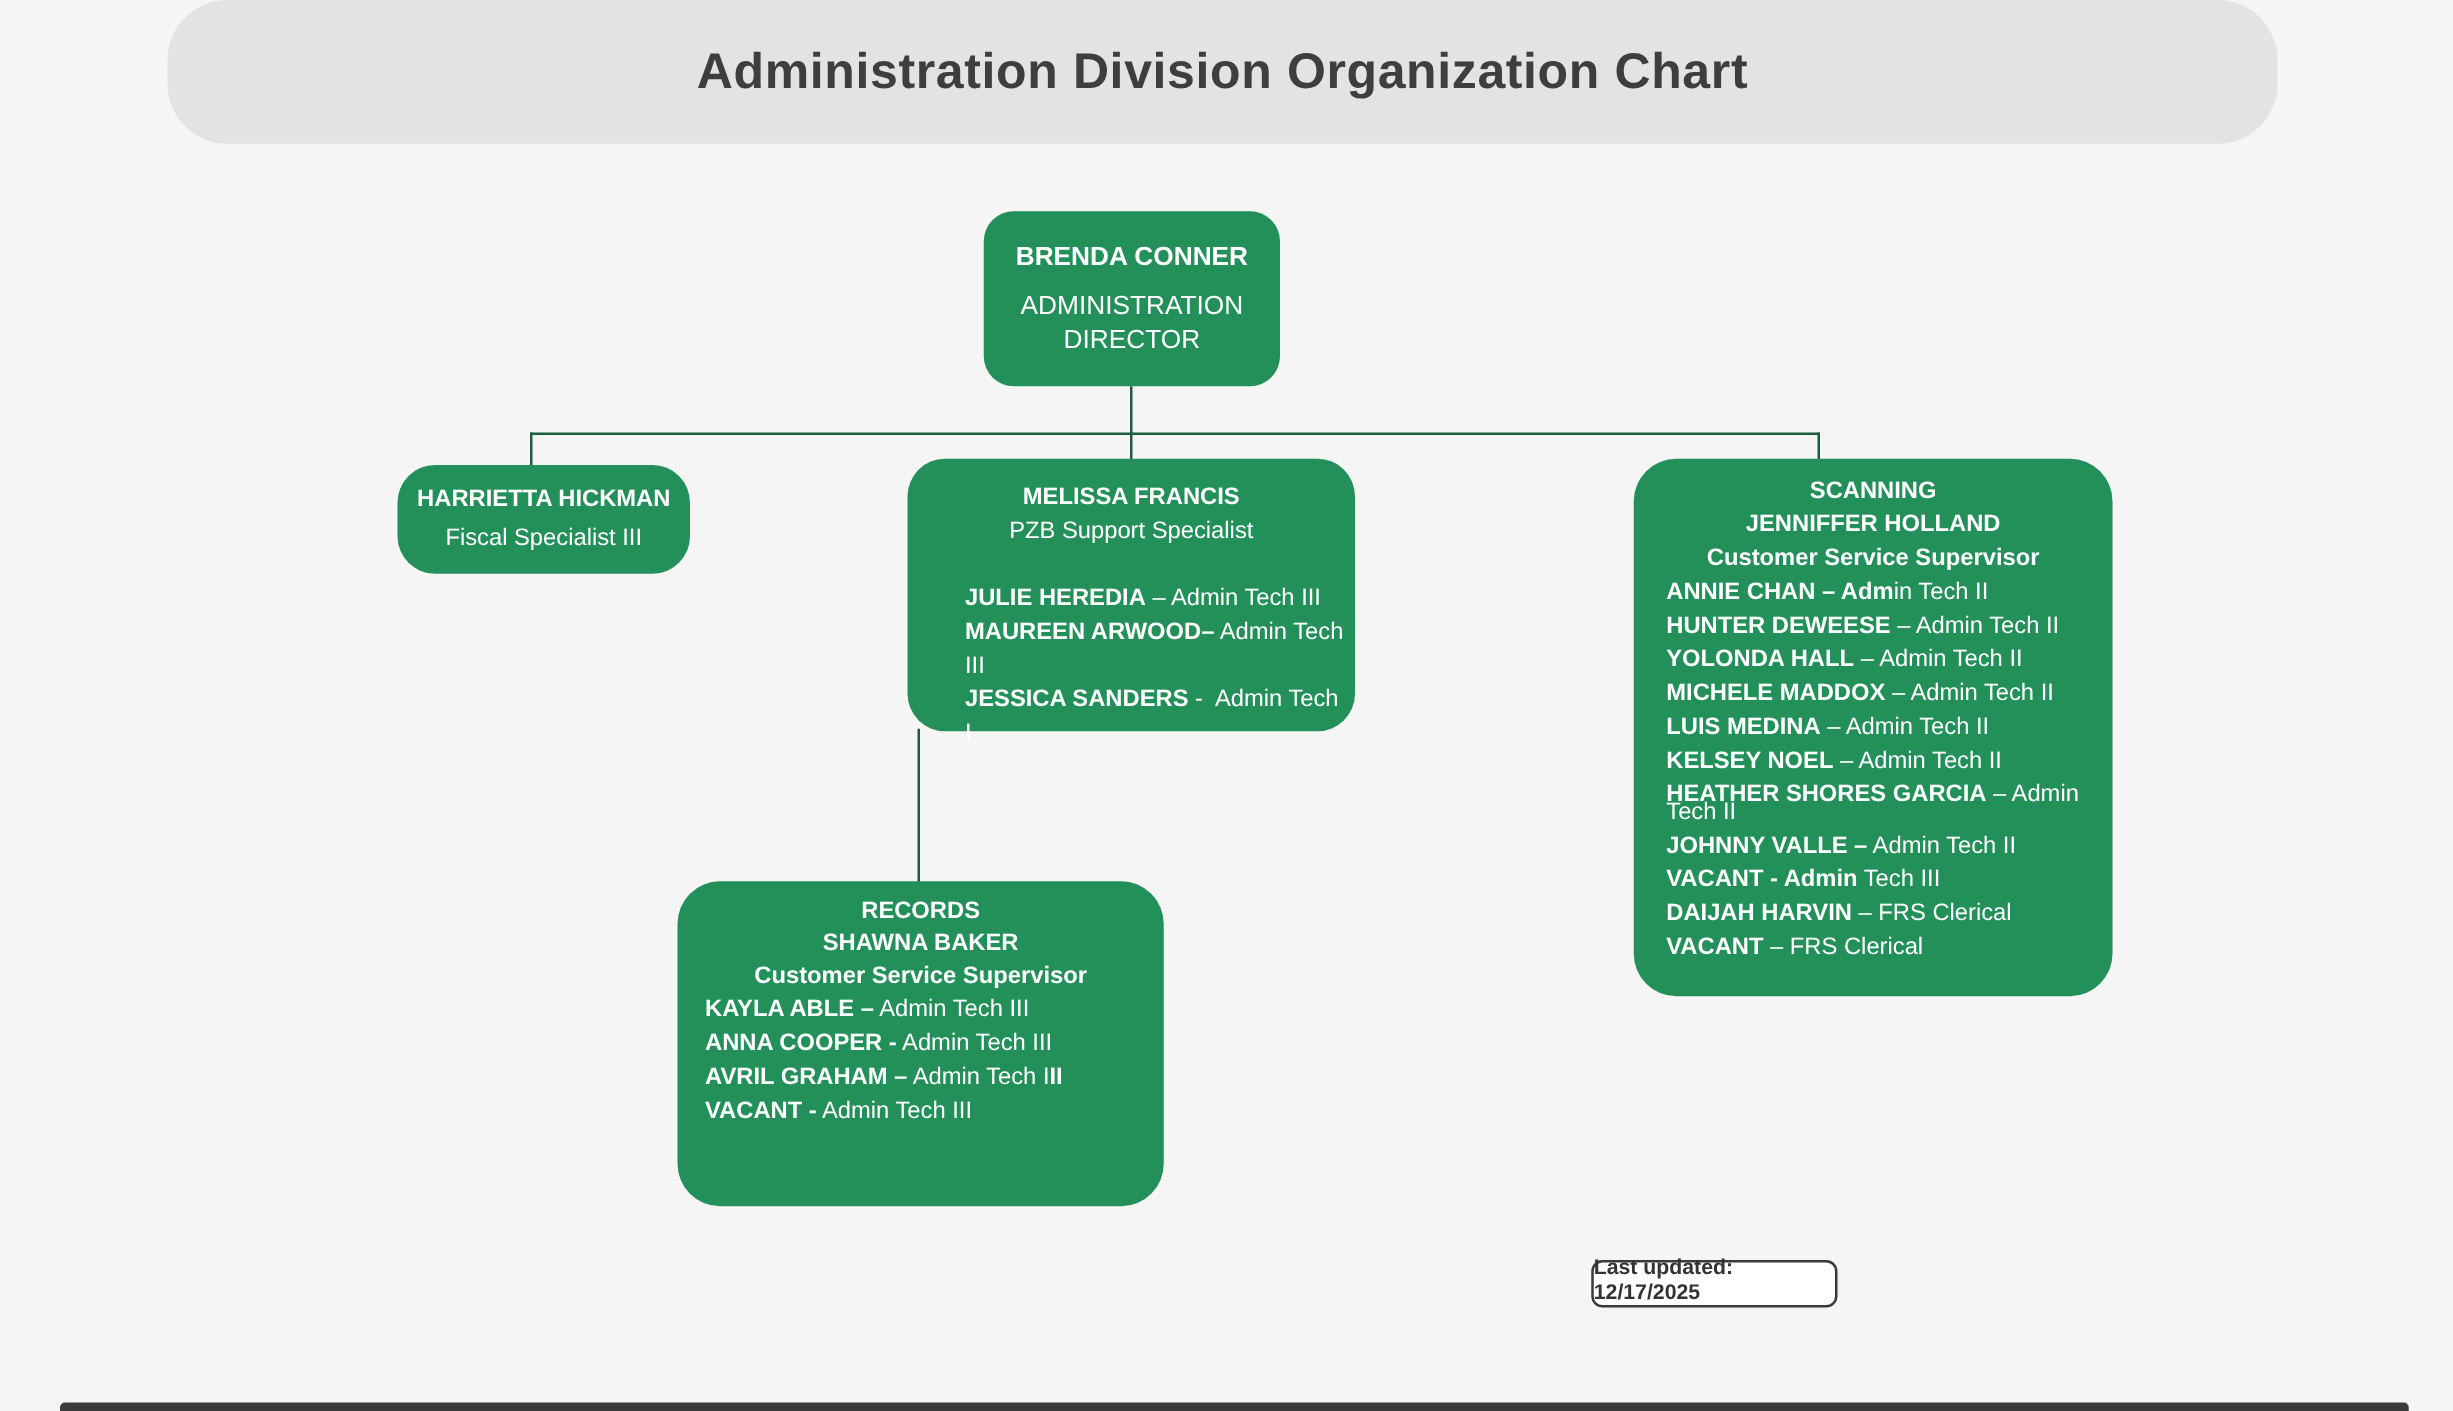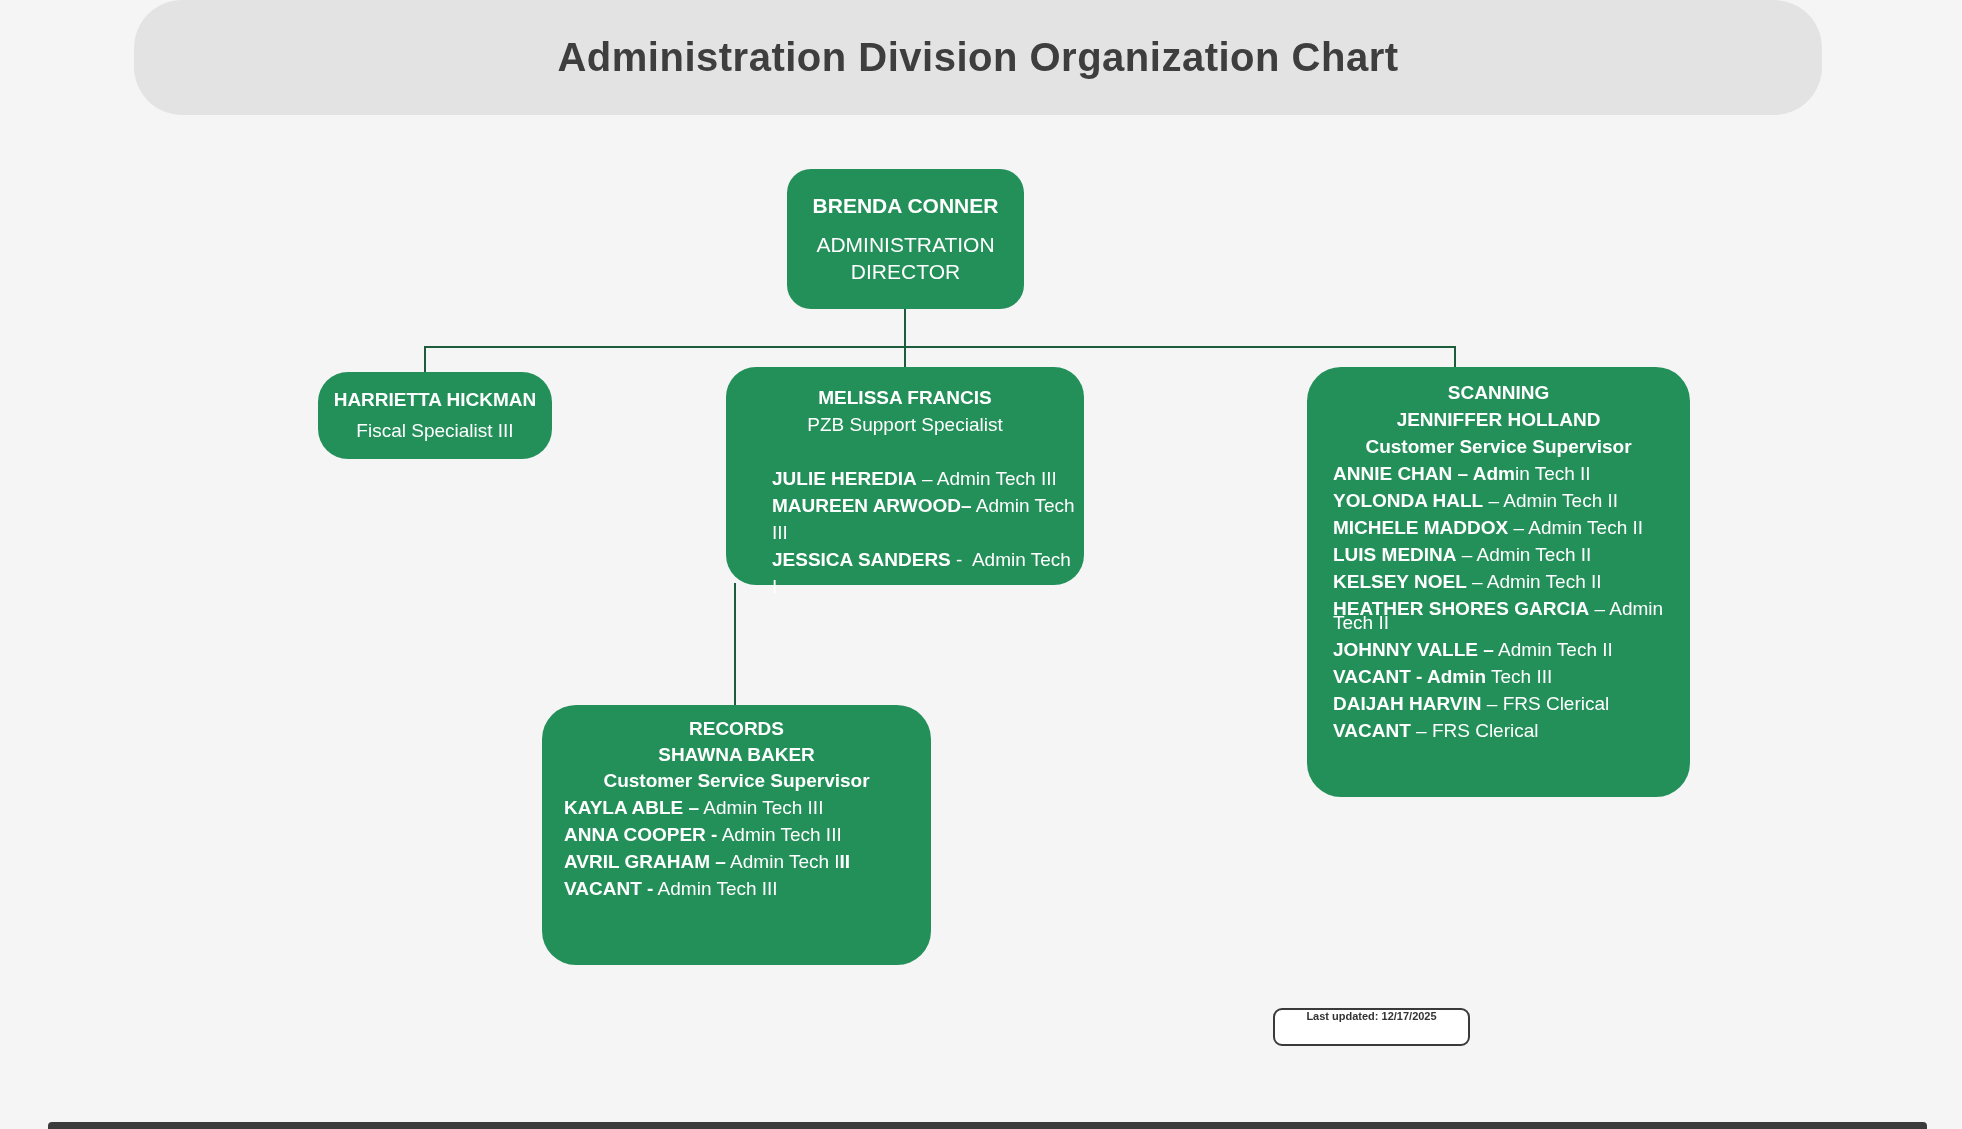--- a/index.html
+++ b/index.html
@@ -49,22 +49,22 @@
   
   .staff .row{font-size:19px;line-height:27px;white-space:pre-wrap;}
   .staff .row .seg-bold{font-weight:700;}
   .staff .row .seg-wrap{display:block;line-height:27px;margin-top:-13px;}
   
   .line{position:absolute;background:#1e5c3e;}
   
   .badge{
     position:absolute;left:1273px;top:1008px;width:197px;height:38px;
     background:#ffffff;border:2px solid #3a3a3a;border-radius:9px;
-    box-sizing:border-box;display:flex;align-items:flex-start;justify-content:center;
-    font-size:11px;font-weight:700;color:#333333;
+    box-sizing:border-box;display:flex;align-items:flex-end;justify-content:center;
+    font-size:17px;font-weight:700;color:#333333;
   }
   
   .bottom-bar{
     position:absolute;left:48px;top:1122px;width:1879px;height:7px;
     background:#3b3b3b;border-radius:4px 4px 0 0;
   }
 </style>
 </head>
 <body>
 
@@ -105,20 +105,21 @@
   </div>
 
   <div class="node scanning">
     <div class="hline">SCANNING</div>
     <div class="hline">JENNIFFER HOLLAND</div>
     <div class="hline">Customer Service Supervisor</div>
     <div class="staff">
 
         <div class="row"><span class="seg-bold">ANNIE CHAN – Adm</span><span>in Tech II</span></div>
 
+        <div class="row"><span class="seg-bold">HUNTER DEWEESE</span><span> – Admin Tech II</span></div>
 
         <div class="row"><span class="seg-bold">YOLONDA HALL</span><span> – Admin Tech II</span></div>
 
         <div class="row"><span class="seg-bold">MICHELE MADDOX</span><span> – Admin Tech II</span></div>
 
         <div class="row"><span class="seg-bold">LUIS MEDINA</span><span> – Admin Tech II</span></div>
 
         <div class="row"><span class="seg-bold">KELSEY NOEL</span><span> – Admin Tech II</span></div>
 
         <div class="row"><span class="seg-bold">HEATHER SHORES GARCIA</span><span> – Admin</span><span class="seg-wrap">Tech II</span></div>

